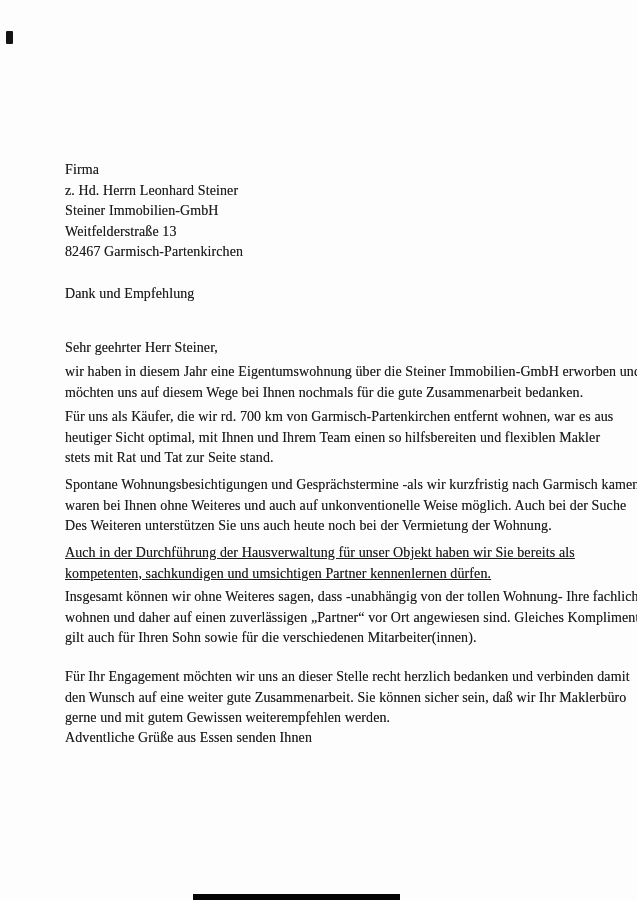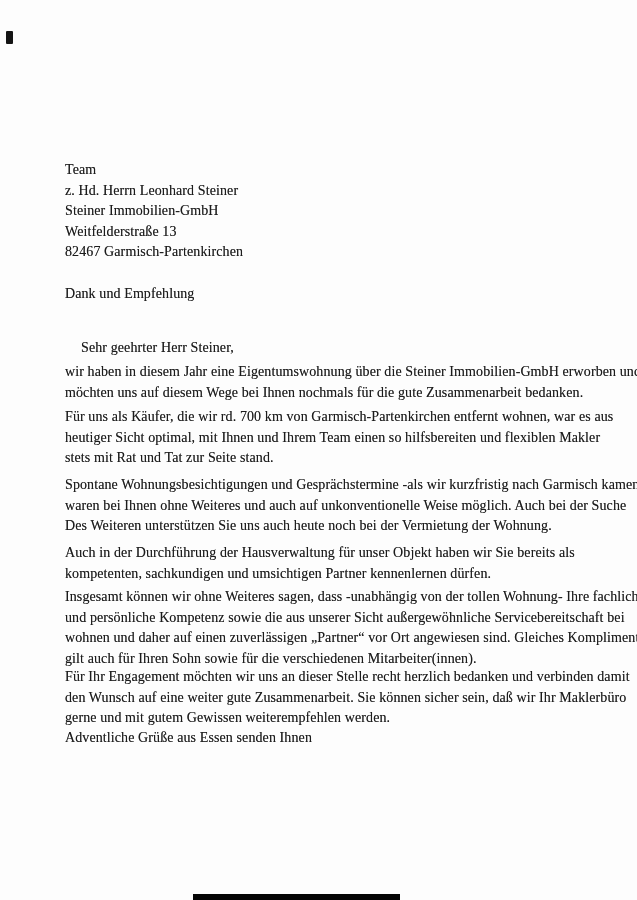--- a/index.html
+++ b/index.html
@@ -20,25 +20,25 @@
     position: absolute;
     left: 65px;
     right: 30px;
     font-size: 14px;
     line-height: 20.5px;
     letter-spacing: 0.1px;
   }
   .block div { white-space: nowrap; }
   .recipient   { top: 160px; }
   .subject     { top: 284px; }
-  .salutation  { top: 338px; margin-left: 16px; }
+  .salutation  { top: 338px; }
   .p1          { top: 362px; }
   .p2          { top: 407px; }
   .p3          { top: 475px; }
-  .p4          { top: 543px; }
+  .p4          { top: 543px; text-decoration: underline; }
   .p5          { top: 587px; }
   .p6          { top: 667px; }
   .closing     { top: 728px; }
   
   .artifact-top-left {
     position: absolute;
     left: 6px; top: 31px;
     width: 7px; height: 13px;
     background: #141414;
     border-radius: 1px;
@@ -53,21 +53,21 @@
   .block { text-shadow: 0 0 0.4px rgba(30,30,30,0.55); }
 </style>
 </head>
 <body>
 
 <div class="page">
 
   <span class="artifact-top-left"></span>
 
   <div class="block recipient">
-    <div>Team</div>
+    <div>Firma</div>
     <div>z. Hd. Herrn Leonhard Steiner</div>
     <div>Steiner Immobilien-GmbH</div>
     <div>Weitfelderstraße 13</div>
     <div>82467 Garmisch-Partenkirchen</div>
   </div>
 
   <div class="block subject">
     <div>Dank und Empfehlung</div>
   </div>
 
@@ -92,21 +92,20 @@
     <div>Des Weiteren unterstützen Sie uns auch heute noch bei der Vermietung der Wohnung.</div>
   </div>
 
   <div class="block p4">
     <div>Auch in der Durchführung der Hausverwaltung für unser Objekt haben wir Sie bereits als</div>
     <div>kompetenten, sachkundigen und umsichtigen Partner kennenlernen dürfen.</div>
   </div>
 
   <div class="block p5">
     <div>Insgesamt können wir ohne Weiteres sagen, dass -unabhängig von der tollen Wohnung- Ihre fachliche</div>
-    <div>und persönliche Kompetenz sowie die aus unserer Sicht außergewöhnliche Servicebereitschaft bei</div>
     <div>wohnen und daher auf einen zuverlässigen „Partner“ vor Ort angewiesen sind. Gleiches Kompliment</div>
     <div>gilt auch für Ihren Sohn sowie für die verschiedenen Mitarbeiter(innen).</div>
   </div>
 
   <div class="block p6">
     <div>Für Ihr Engagement möchten wir uns an dieser Stelle recht herzlich bedanken und verbinden damit</div>
     <div>den Wunsch auf eine weiter gute Zusammenarbeit. Sie können sicher sein, daß wir Ihr Maklerbüro</div>
     <div>gerne und mit gutem Gewissen weiterempfehlen werden.</div>
   </div>
 

